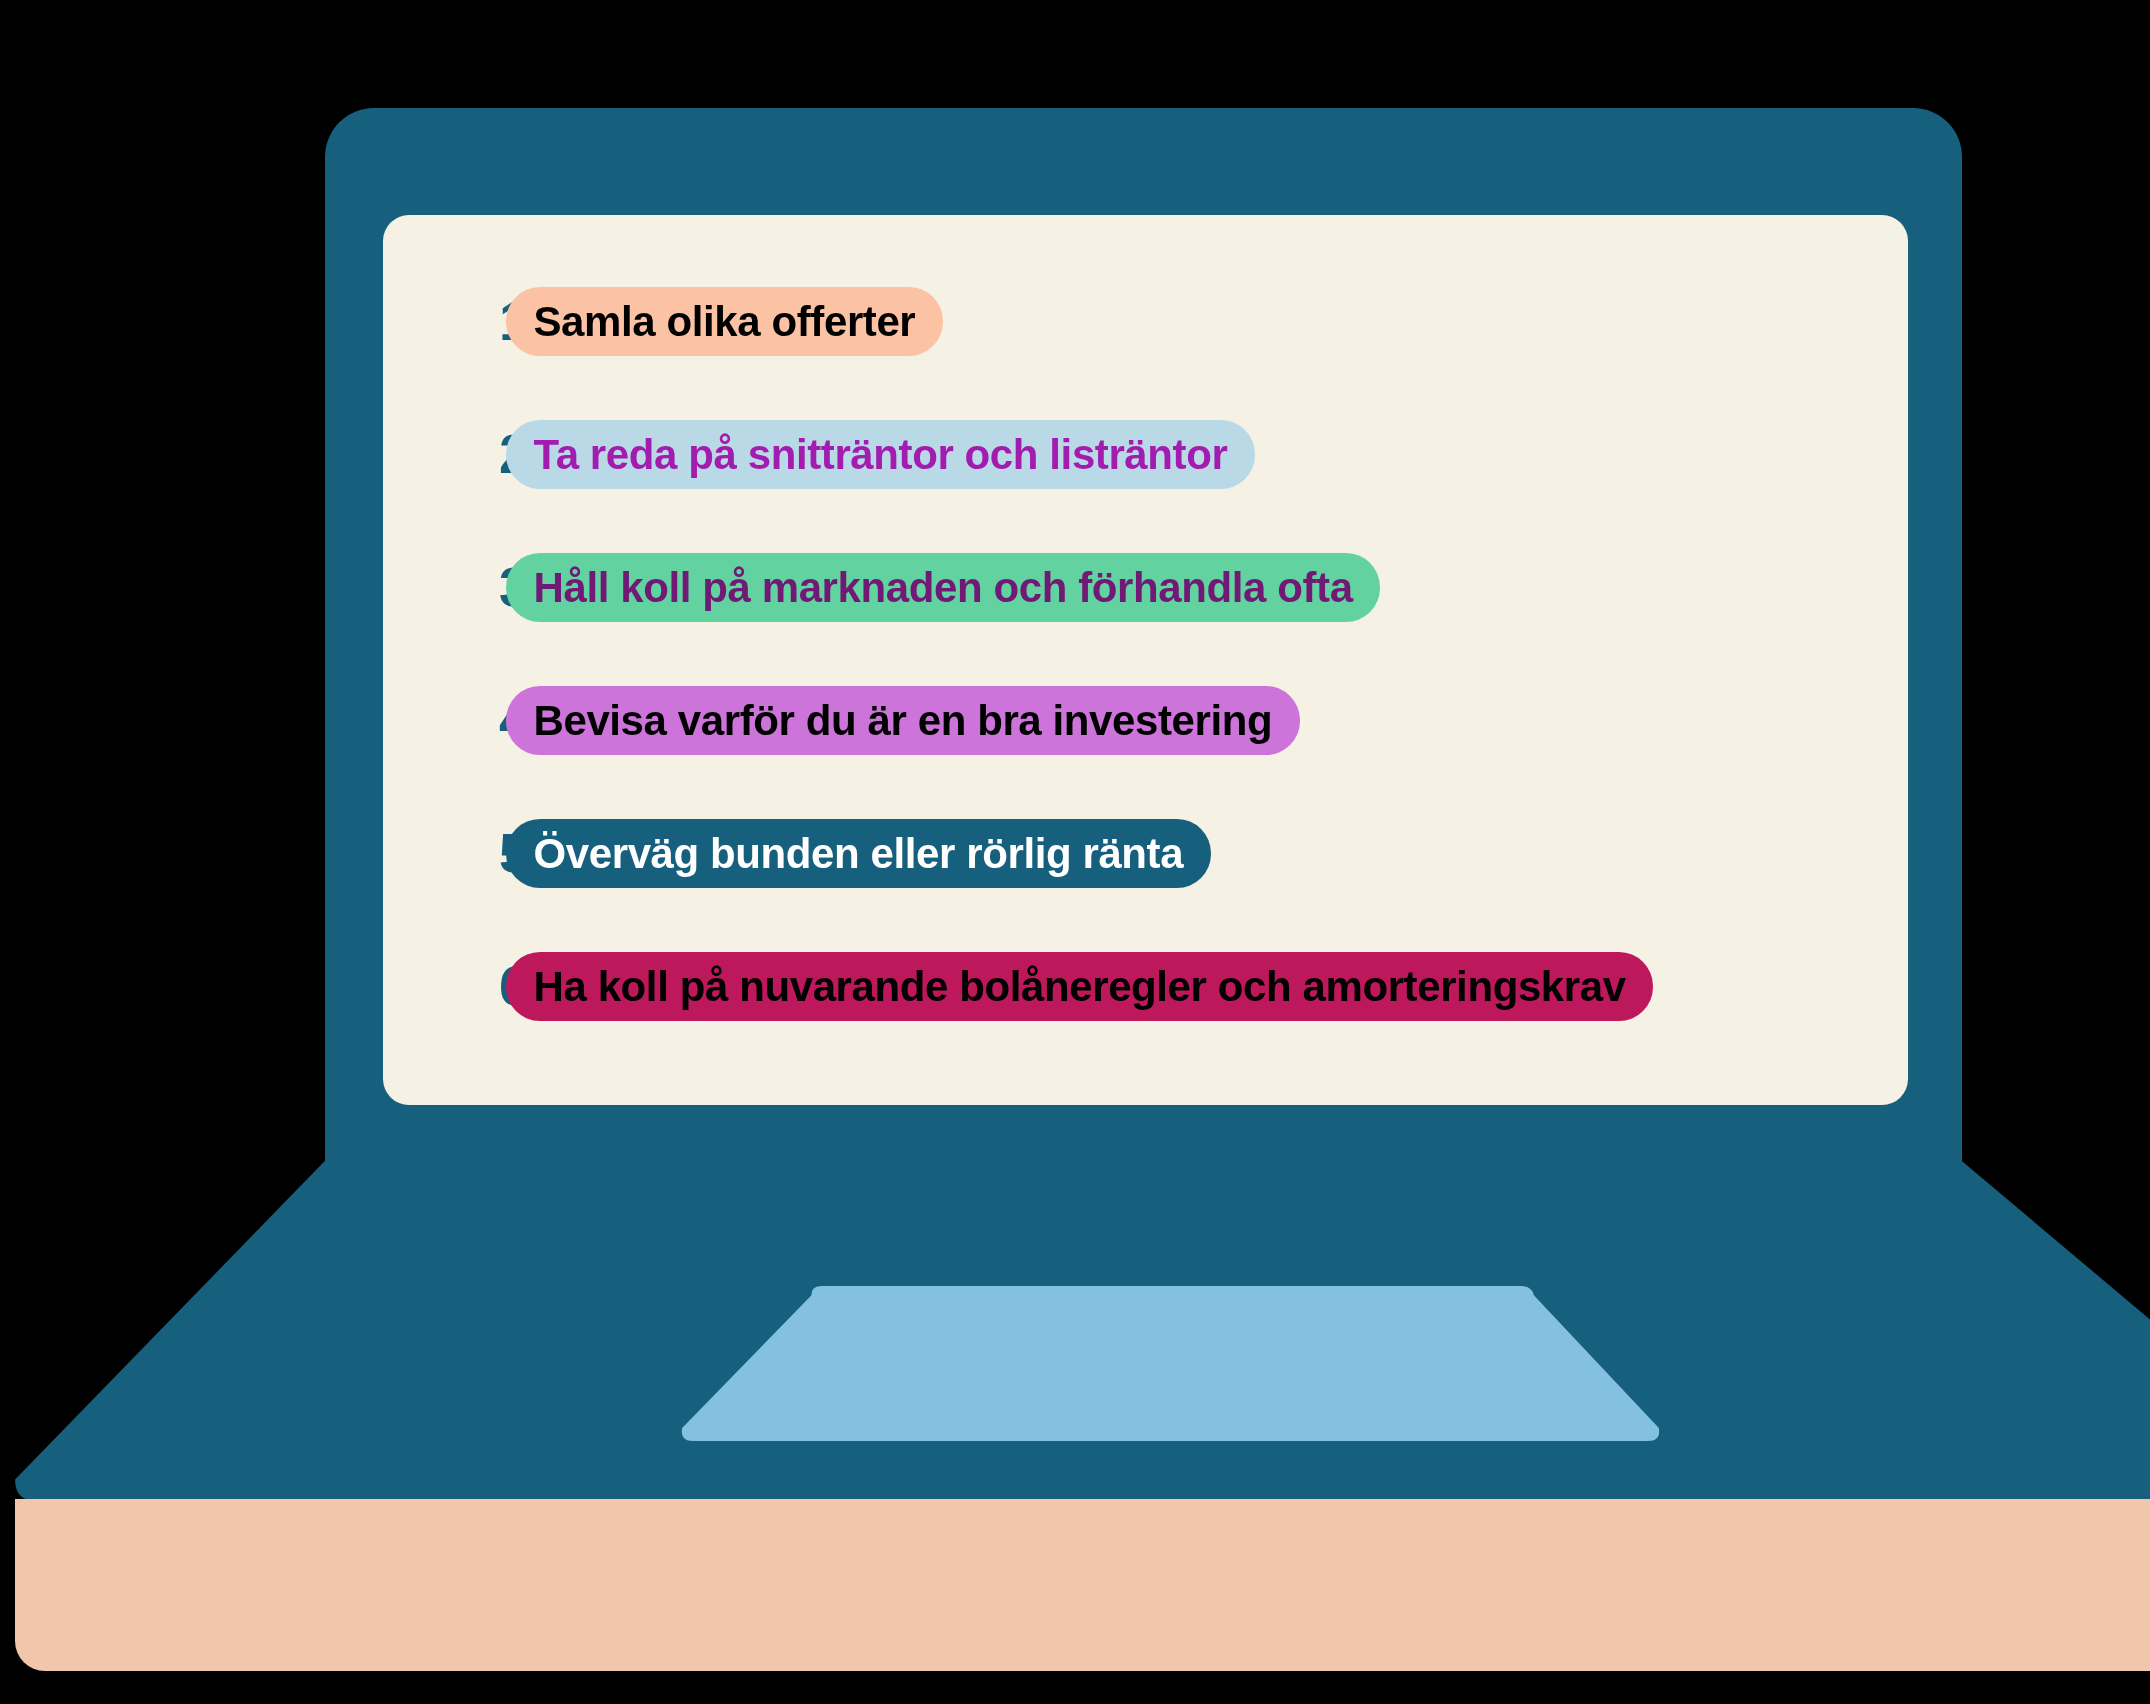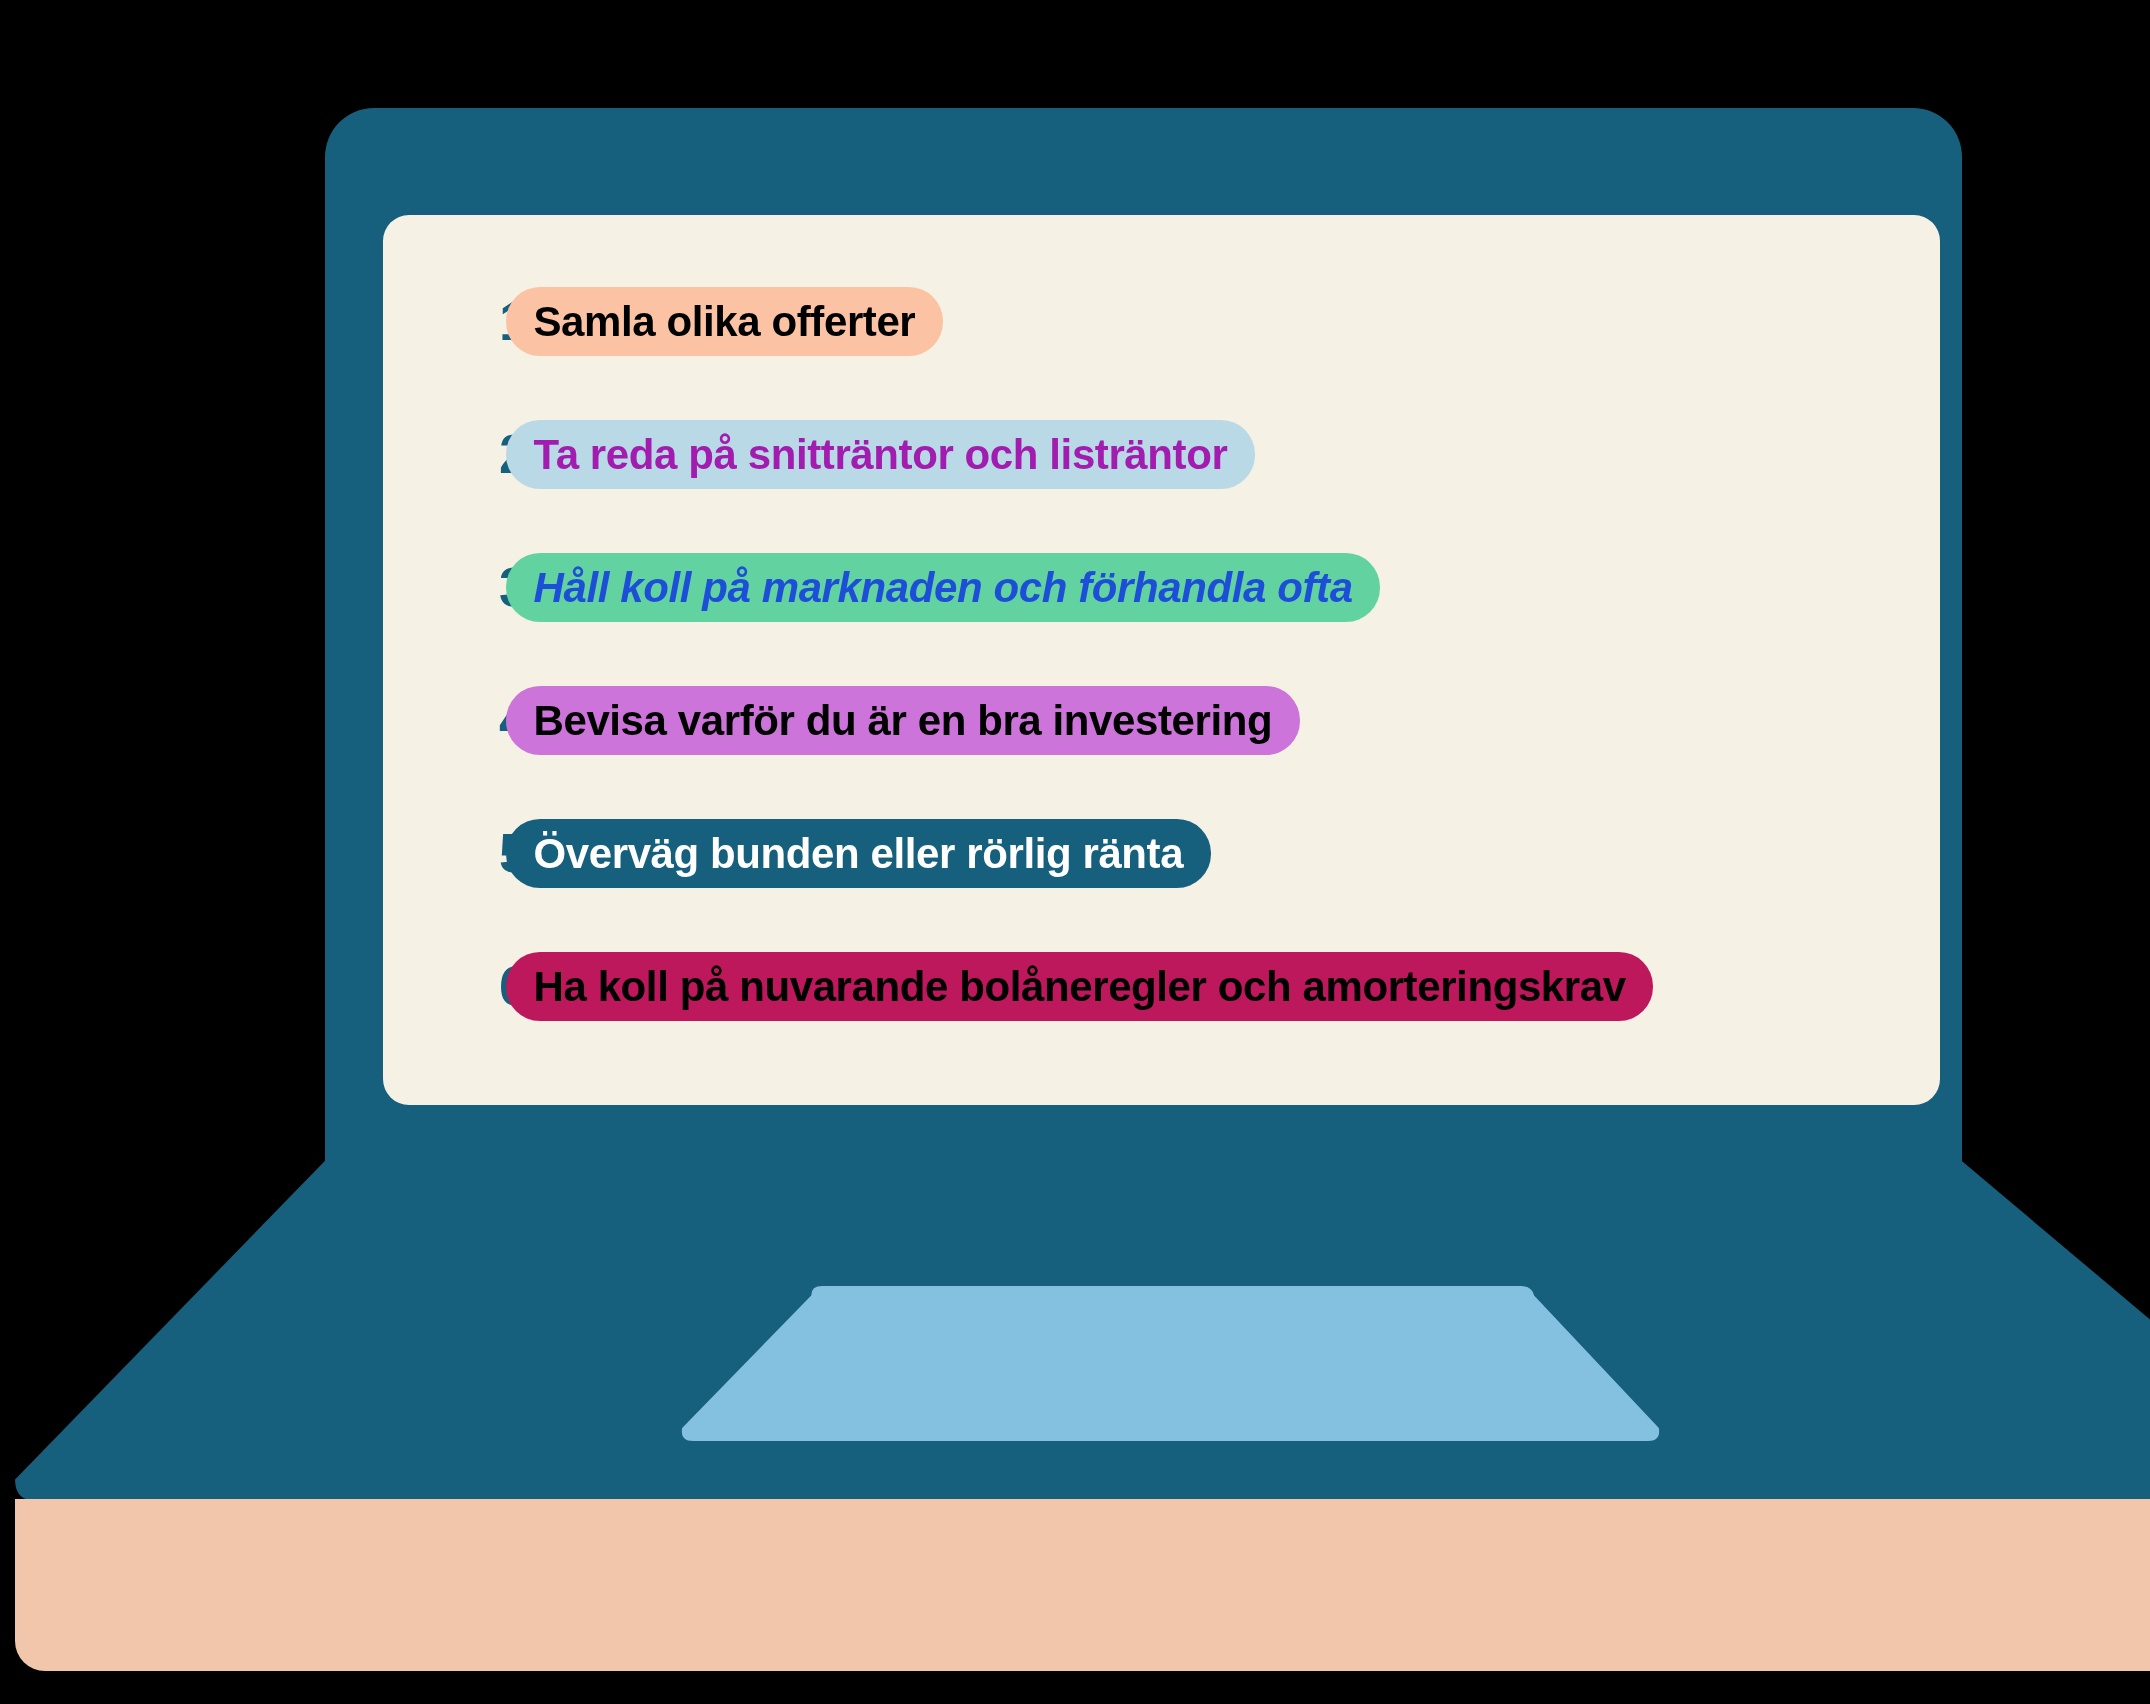--- a/index.html
+++ b/index.html
@@ -19,21 +19,20 @@
     border-radius:49px 49px 0 0;
   }
   
   .screen{
     position:absolute;
     left:383px;top:215px;
     width:1525px;height:890px;
     background:#F5F1E4;
     border-radius:26px;
     overflow:hidden;
-    padding-left:32px;
   }
   .list{
     position:absolute;
     left:0;top:0;right:0;bottom:0;
     padding:40px 0 0 0;
     box-sizing:border-box;
   }
   .row{
     display:flex;
     align-items:center;
@@ -100,21 +99,21 @@
         <span class="pill" id="p0" style="background: rgb(251, 195, 164); color: rgb(0, 0, 0);">Samla olika offerter</span>
       </div>
 
       <div class="row">
         <span class="num" style="color: rgb(22, 96, 126);">2.</span>
         <span class="pill" id="p1" style="background: rgb(185, 217, 230); color: #a21caf;">Ta reda på snitträntor och listräntor</span>
       </div>
 
       <div class="row">
         <span class="num" style="color: rgb(22, 96, 126);">3.</span>
-        <span class="pill" id="p2" style="background: rgb(98, 210, 161); color: #1d4ed8; font-style: italic;">Håll koll på marknaden och förhandla ofta</span>
+        <span class="pill" id="p2" style="background: rgb(98, 210, 161); color: #701a75;">Håll koll på marknaden och förhandla ofta</span>
       </div>
 
       <div class="row">
         <span class="num" style="color: rgb(22, 96, 126);">4.</span>
         <span class="pill" id="p3" style="background: rgb(204, 116, 218); color: rgb(0, 0, 0);">Bevisa varför du är en bra investering</span>
       </div>
 
       <div class="row">
         <span class="num" style="color: rgb(22, 96, 126);">5.</span>
         <span class="pill" id="p4" style="background: rgb(22, 96, 126); color: rgb(255, 255, 255);">Överväg bunden eller rörlig ränta</span>

